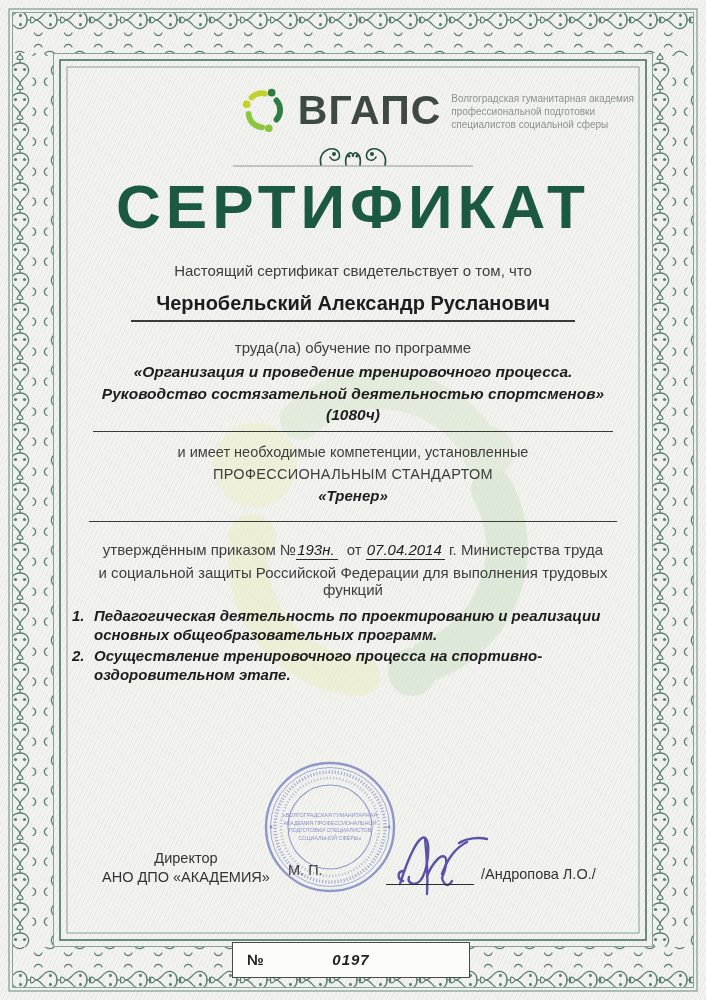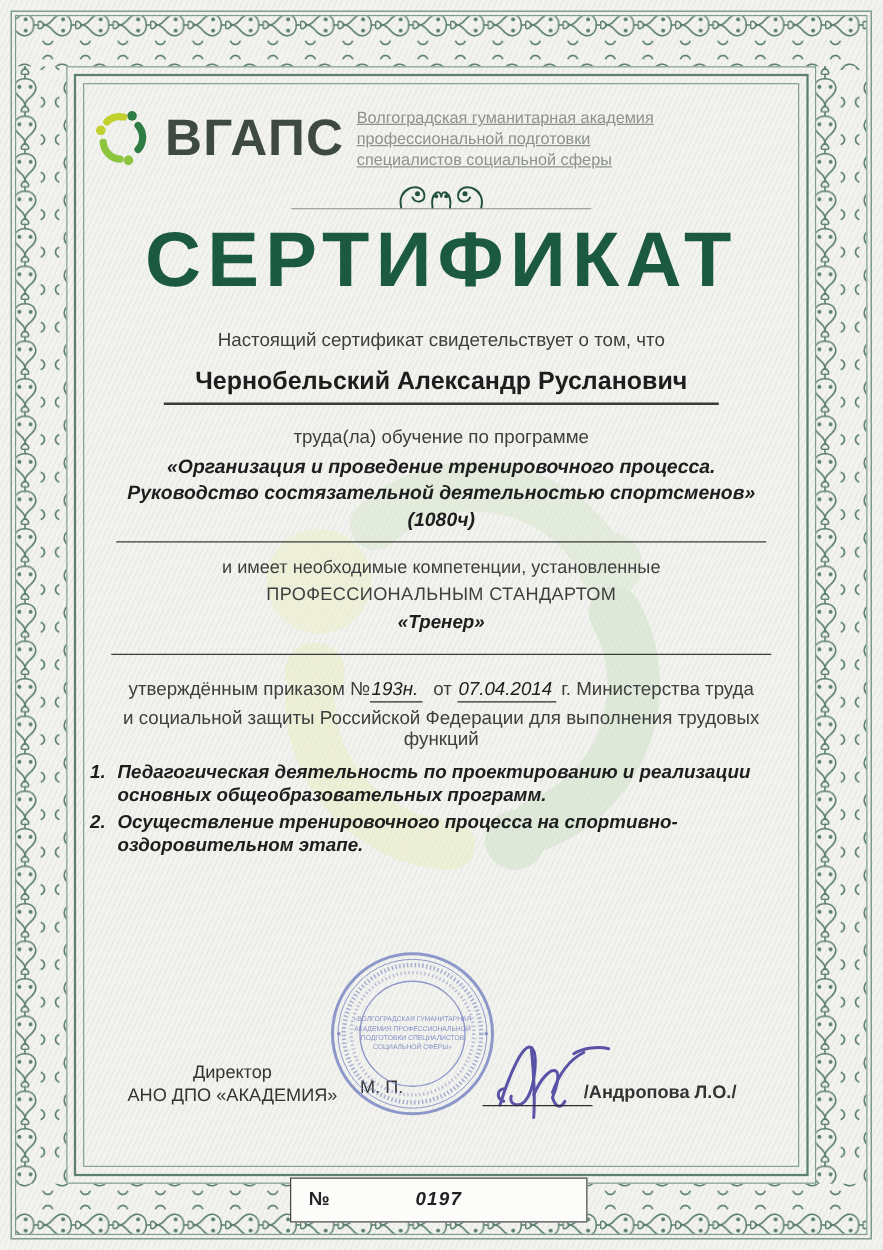--- a/index.html
+++ b/index.html
@@ -14,32 +14,31 @@
     background-image:repeating-linear-gradient(115deg,
       rgba(120,125,118,0.08) 0px, rgba(120,125,118,0.08) 1px,
       transparent 1px, transparent 4px);
   }
   svg.layer{position:absolute;left:0;top:0;}
   .content{
     position:absolute;left:72px;top:70px;width:562px;height:860px;
     text-align:center;color:#3e3e3e;
   }
   .logo-row{
-    display:flex;align-items:center;justify-content:flex-start;
+    display:flex;align-items:center;justify-content:flex-end;
     margin-top:14px;gap:10px;
   }
   .logo-mark{width:50px;height:52px;flex:0 0 auto;}
   .logo-word{
     font-size:41px;font-weight:bold;color:#3e4943;letter-spacing:1px;
     line-height:1;
   }
   .org-lines{
-    text-align:left;font-size:13px;line-height:1.3;color:#8d928e;
+    text-align:left;font-size:10px;line-height:1.3;color:#8d928e;
     padding-top:2px;
-    text-decoration:underline;
   }
   .flourish{margin-top:4px;height:30px;}
   .cert-title{
     margin:2px 0 0 0;font-size:62px;line-height:1;font-weight:bold;
     color:#1b5a40;letter-spacing:5px;
   }
   .intro{margin-top:24px;font-size:15px;color:#3d3d3d;}
   .recipient{margin-top:13px;font-size:20px;font-weight:bold;color:#1d1d1d;}
   .rule{border:0;border-top:2px solid #3a3a3a;margin:5px auto 0 auto;}
   .rule.thin{border-top-width:1.5px;}
@@ -68,21 +67,21 @@
   }
   .func-list li{position:relative;padding-left:22px;margin-top:2px;}
   .func-list .num{position:absolute;left:0;top:0;}
   .sign-area{position:absolute;left:0;top:0;width:706px;height:1000px;color:#333;}
   .director{
     position:absolute;left:102px;top:849px;text-align:center;
     font-size:14.5px;line-height:1.28;color:#333;
   }
   .mp{position:absolute;left:288px;top:862px;font-size:14.5px;color:#333;}
   .sig-line{position:absolute;left:386px;top:884px;width:88px;border-top:1.5px solid #2c2c2c;}
-  .sig-name{position:absolute;left:467px;top:866px;font-size:14.5px;color:#333;font-weight:bold;}
+  .sig-name{position:absolute;left:481px;top:866px;font-size:14.5px;color:#333;}
   .num-box{
     position:absolute;left:232px;top:942px;width:238px;height:36px;
     background:#fcfcfa;border:1.5px solid #4a4a4a;box-sizing:border-box;
   }
   .num-box .lbl{
     position:absolute;left:14px;top:8px;font-size:15px;font-weight:bold;color:#222;
   }
   .num-box .val{
     position:absolute;left:50%;top:8px;transform:translateX(-50%);
     font-size:15px;font-weight:bold;font-style:italic;color:#222;letter-spacing:1px;

